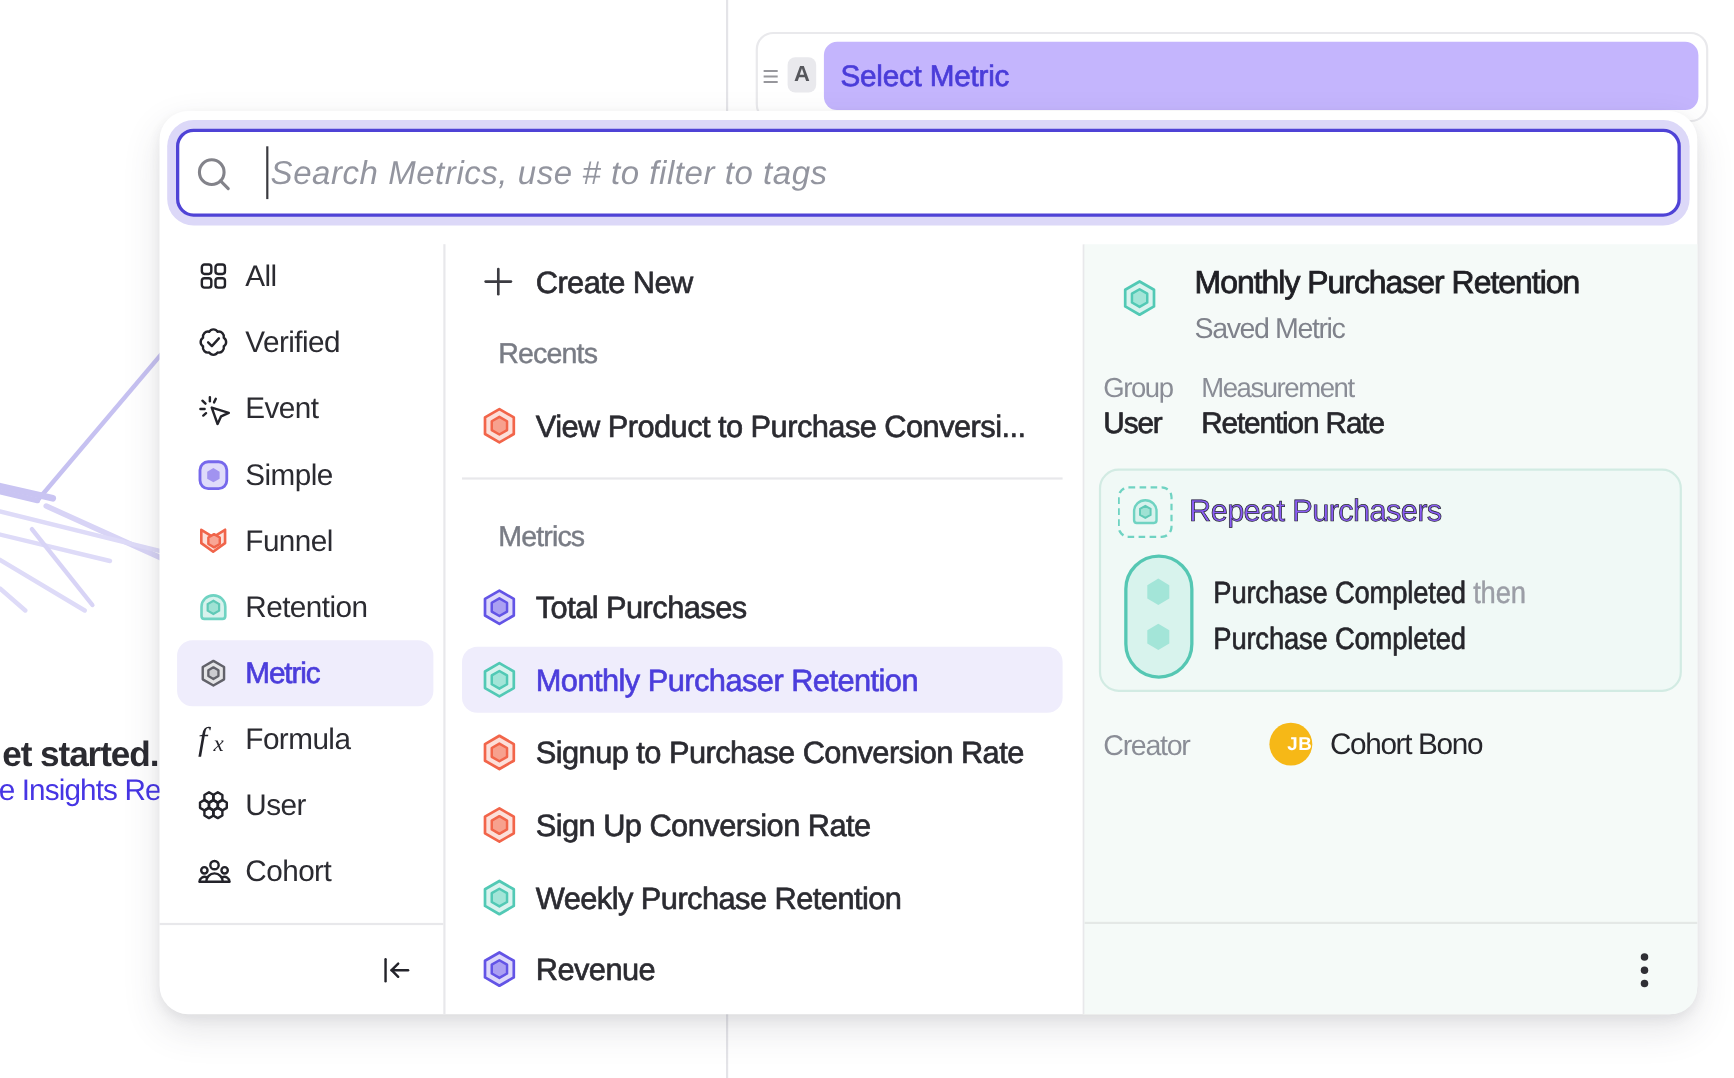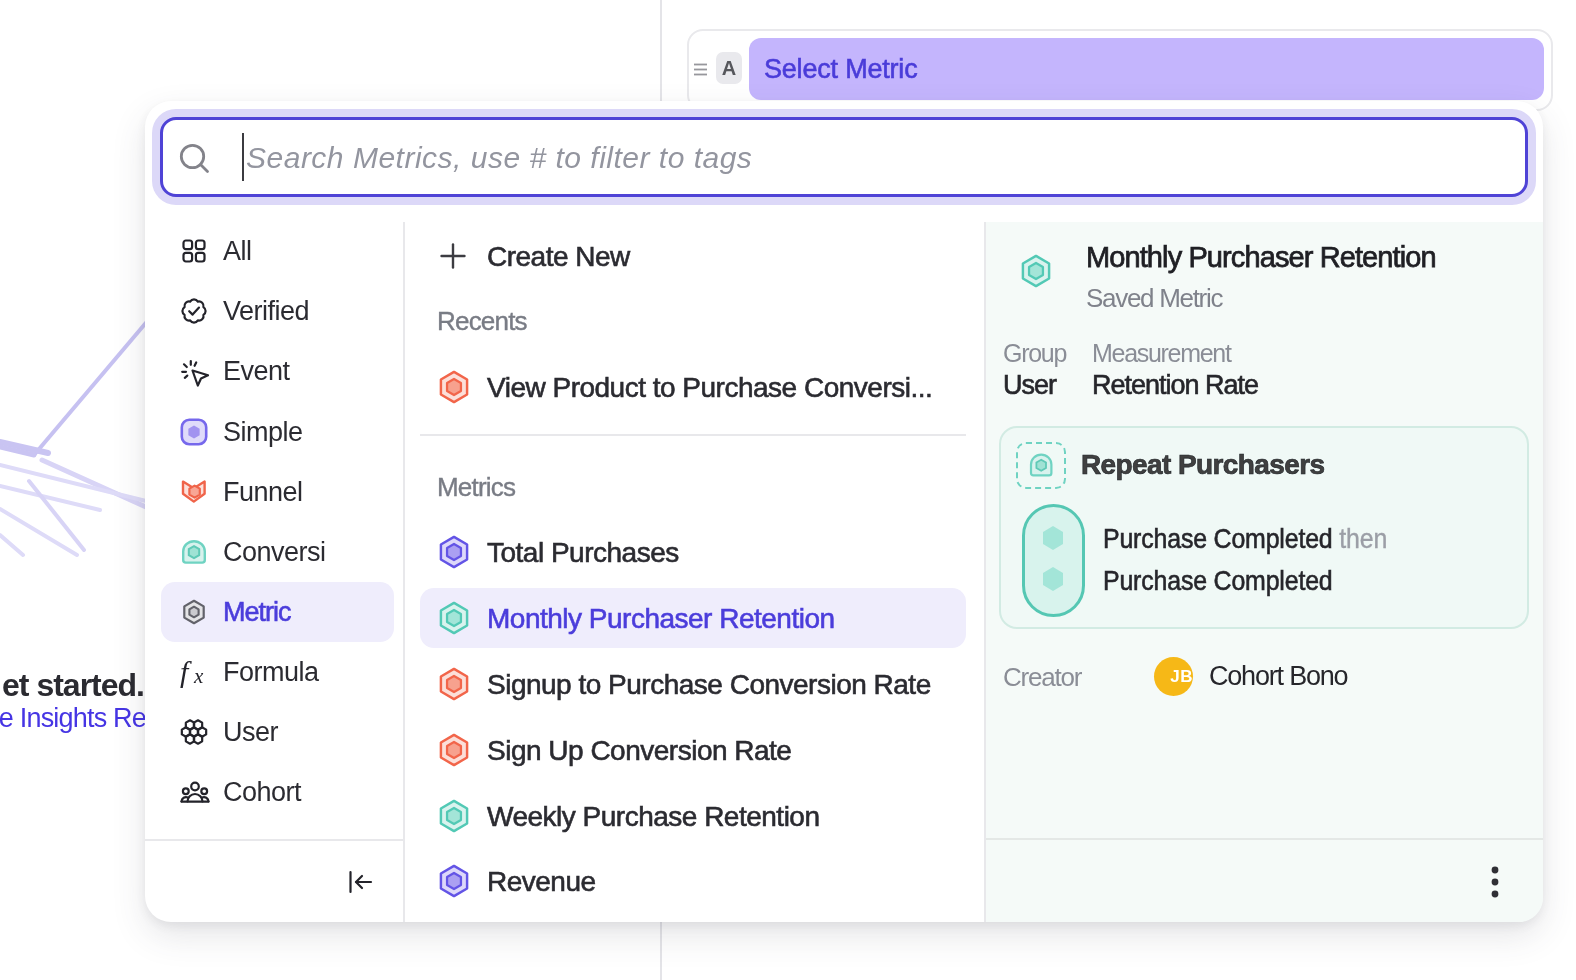--- a/index.html
+++ b/index.html
@@ -34,21 +34,21 @@
     border-radius:0 0 24px 0; }
   .srow { position:absolute; left:16px; width:233px; height:60px; border-radius:14px; }
   .srow .ic { position:absolute; left:19px; top:16px; }
   .srow .tx { position:absolute; left:62px; top:15px; font-size:27px; color:#2b2b31; white-space:nowrap; letter-spacing:-0.5px; }
   .srow.sel { background:#efedfc;padding-left:40px; }
   .srow.sel .tx { color:#4b3ddb; font-weight:400; -webkit-text-stroke:0.6px currentColor; letter-spacing:-1.0px; }
   .mrow { position:absolute; left:275px; width:546px; height:60px; border-radius:14px; }
   .mrow .tx { position:absolute; left:67px; top:15px; font-size:28px; font-weight:400; -webkit-text-stroke:0.6px currentColor; color:#2b2b31; white-space:nowrap; letter-spacing:-0.5px; }
   .mrow.sel { background:#efedfc; }
   .mrow.sel .tx { color:#4b3ddb; }
-  .slabel { position:absolute; font-size:26px; color:#797c85; letter-spacing:-0.8px; -webkit-text-stroke:0.4px #797c85; }
+  .slabel { position:absolute; font-size:26px; color:#797c85; letter-spacing:-0.8px;margin-left:16px; -webkit-text-stroke:0.4px #797c85; }
   .glabel { position:absolute; font-size:25px; color:#8a8d96; letter-spacing:-1.3px; }
   .bval  { position:absolute; font-size:27px; font-weight:400; -webkit-text-stroke:0.6px currentColor; color:#26262b; letter-spacing:-1.0px; }
   svg.hexi { position:absolute; width:34px; height:38px; }
   .coral{--of:#fcdfd9;--if:#f7a18e;--sc:#f2654a}
   .purp{--of:#ddd8fa;--if:#aba0f2;--sc:#6354e6}
   .teal{--of:#d9f3ee;--if:#a3e5d8;--sc:#52c9b5}
   .sic { stroke:#23232a; fill:none; stroke-width:2.2; stroke-linejoin:round; stroke-linecap:round; }
 </style>
 </head>
 <body>
@@ -148,21 +148,21 @@
         <path d="M3,3.6 L13.8,10.2 L24.6,3.6 L24.6,15.8 L13.8,23.6 L3,15.8 Z" fill="#fce0da" stroke="#f0644a" stroke-width="2.4" stroke-linejoin="round"></path>
         <path d="M14.6,7.6 L19.8,10.6 L19.8,16.6 L14.6,19.6 L9.4,16.6 L9.4,10.6 Z" fill="#f8a695" stroke="#f0644a" stroke-width="2.2" stroke-linejoin="round"></path>
       </svg>
       <span class="tx">Funnel</span>
     </div>
   <div class="srow" style="top:421px">
       <svg class="ic" width="28" height="28" viewBox="0 0 28 28">
         <path d="M3.2,22 L3.2,13.5 A10.8,10.3 0 0 1 24.8,13.5 L24.8,22 Q24.8,24.6 22.2,24.6 L5.8,24.6 Q3.2,24.6 3.2,22 Z" fill="#d8f2ed" stroke="#6fd3c2" stroke-width="2.4"></path>
         <path d="M14,8.2 L19.2,11.2 L19.2,17.2 L14,20.2 L8.8,17.2 L8.8,11.2 Z" fill="#9fe2d4" stroke="#5fc9b6" stroke-width="2"></path>
       </svg>
-      <span class="tx">Conversi</span>
+      <span class="tx">Retention</span>
     </div>
   <div class="srow sel" style="top:481px">
       <svg class="ic" width="28" height="28" viewBox="0 0 28 28">
         <path d="M14,2.8 L23.7,8.4 L23.7,19.6 L14,25.2 L4.3,19.6 L4.3,8.4 Z" fill="#e4e4e6" stroke="#62626a" stroke-width="2.2" stroke-linejoin="round"></path>
         <path d="M14,8.7 L18.6,11.35 L18.6,16.65 L14,19.3 L9.4,16.65 L9.4,11.35 Z" fill="#cbcbcf" stroke="#62626a" stroke-width="2.1" stroke-linejoin="round"></path>
       </svg>
       <span class="tx">Metric</span>
     </div>
   <div class="srow" style="top:541px">
       <svg class="ic" width="32" height="30" viewBox="0 0 32 30">
@@ -271,21 +271,21 @@
   <div class="glabel" style="left:947px;top:238px">Measurement</div>
   <div class="bval" style="left:858px;top:269px">User</div>
   <div class="bval" style="left:947px;top:269px">Retention Rate</div>
 
   <div class="abs" style="left:854px;top:325px;width:530px;height:203px;background:#f0f9f6;border:2px solid #d2ebe3;border-radius:18px">
     <div class="abs" style="left:15px;top:14px;width:50px;height:47px;border:2.5px dashed #6fd3c2;border-radius:10px"></div>
     <svg class="abs" style="left:27px;top:24px" width="27" height="27" viewBox="0 0 27 27">
         <path d="M3,21 L3,12.5 A10.2,9.8 0 0 1 23.4,12.5 L23.4,21 Q23.4,23.4 21,23.4 L5.4,23.4 Q3,23.4 3,21 Z" fill="#d8f2ed" stroke="#6fd3c2" stroke-width="2.2"></path>
         <path d="M13.2,7.8 L18,10.55 L18,16.05 L13.2,18.8 L8.4,16.05 L8.4,10.55 Z" fill="#9fe2d4" stroke="#5fc9b6" stroke-width="1.8"></path>
       </svg>
-    <div class="abs" style="left:80px;top:21px;font-size:28px;font-weight:700;-webkit-text-stroke:0.65px #22272b;color:#404040;letter-spacing:-0.6px">Repeat Purchasers</div>
+    <div class="abs" style="left:80px;top:21px;font-size:28px;font-weight:400;-webkit-text-stroke:0.65px #22272b;color:#8b5cf6;letter-spacing:-0.6px">Repeat Purchasers</div>
     <div class="abs" style="left:21px;top:76px;width:63px;height:113px;background:#d8f3ed;border:3px solid #55c7b3;border-radius:32px"></div>
     <svg class="abs" style="left:36px;top:96px" width="32" height="76" viewBox="0 0 32 76">
         <path d="M16,2 L26,8 L26,20 L16,26 L6,20 L6,8 Z" fill="#a3e5d8"></path>
         <path d="M16,43 L26,49 L26,61 L16,67 L6,61 L6,49 Z" fill="#a3e5d8"></path>
       </svg>
     <div class="abs" style="left:102px;top:95px;font-size:28px;font-weight:400;-webkit-text-stroke:0.6px currentColor;color:#26262b;letter-spacing:-0.2px;transform:scaleX(0.89);transform-origin:left center;white-space:nowrap">Purchase Completed <span style="color:#9b9ea6;-webkit-text-stroke:0.4px #9b9ea6;letter-spacing:-0.2px">then</span></div>
     <div class="abs" style="left:102px;top:137px;font-size:28px;font-weight:400;-webkit-text-stroke:0.6px currentColor;color:#26262b;letter-spacing:-0.2px;transform:scaleX(0.89);transform-origin:left center;white-space:nowrap">Purchase Completed</div>
   </div>
 
   <div class="glabel" style="left:858px;top:561px;font-size:26px;letter-spacing:-1.2px">Creator</div>

